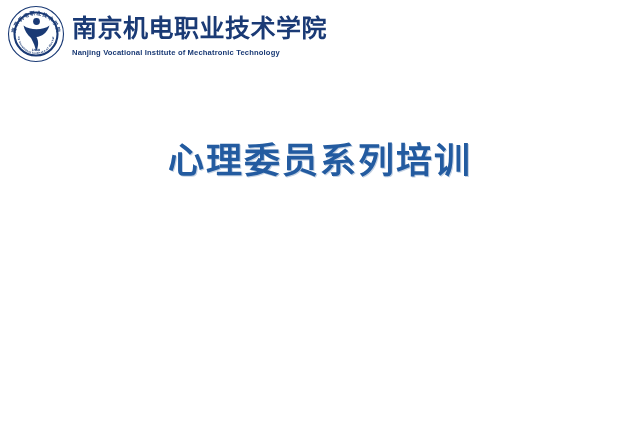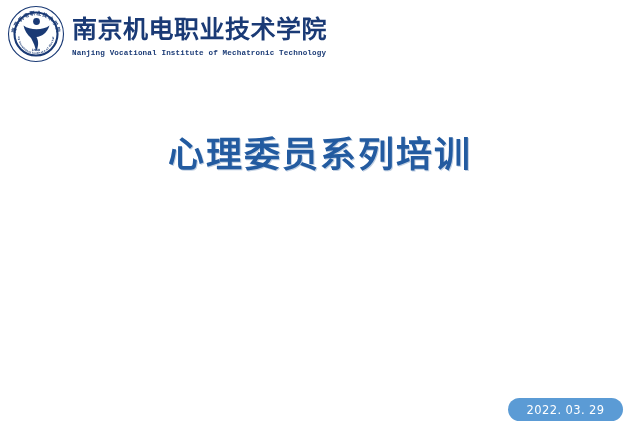--- a/index.html
+++ b/index.html
@@ -46,21 +46,21 @@
     font-size:25px;
     line-height:1.08;
     font-weight:700;
     color:#1a3a75;
     letter-spacing:0.5px;
     white-space:nowrap;
   }
 
   .wordmark-en {
     margin-top:6px;
-    font-family:Liberation Mono, monospace;
+    font-family:Liberation Sans, sans-serif;
     font-size:7.6px;
     font-weight:700;
     color:#1a3a75;
     letter-spacing:0.15px;
     white-space:nowrap;
   }
 
   
   .title-block {
     position:absolute;
@@ -73,21 +73,21 @@
     font-family:"DejaVu Sans", sans-serif;
     font-size:28px;
     font-weight:700;
     color:#e8762c;
     letter-spacing:0.5px;
     line-height:1.25;
     white-space:nowrap;
   }
 
   .title-sub {
-    margin-top:4px;
+    margin-top:10px;
     font-family:"DejaVu Sans", sans-serif;
     font-size:36px;
     font-weight:700;
     color:#235ba0;
     letter-spacing:2px;
     line-height:1.25;
     white-space:nowrap;
     text-shadow:1px 1px 0 rgba(120,150,190,0.45);
   }
 
@@ -153,15 +153,14 @@
       <div class="wordmark-en">Nanjing Vocational Institute of Mechatronic Technology</div>
     </div>
 
   </div>
 
   <div class="title-block">
     <div class="title-sub">心理委员系列培训</div>
   </div>
 
 
-  <div class="date-badge">2022. 03. 29</div>
 
 </div>
 
 </body></html>

